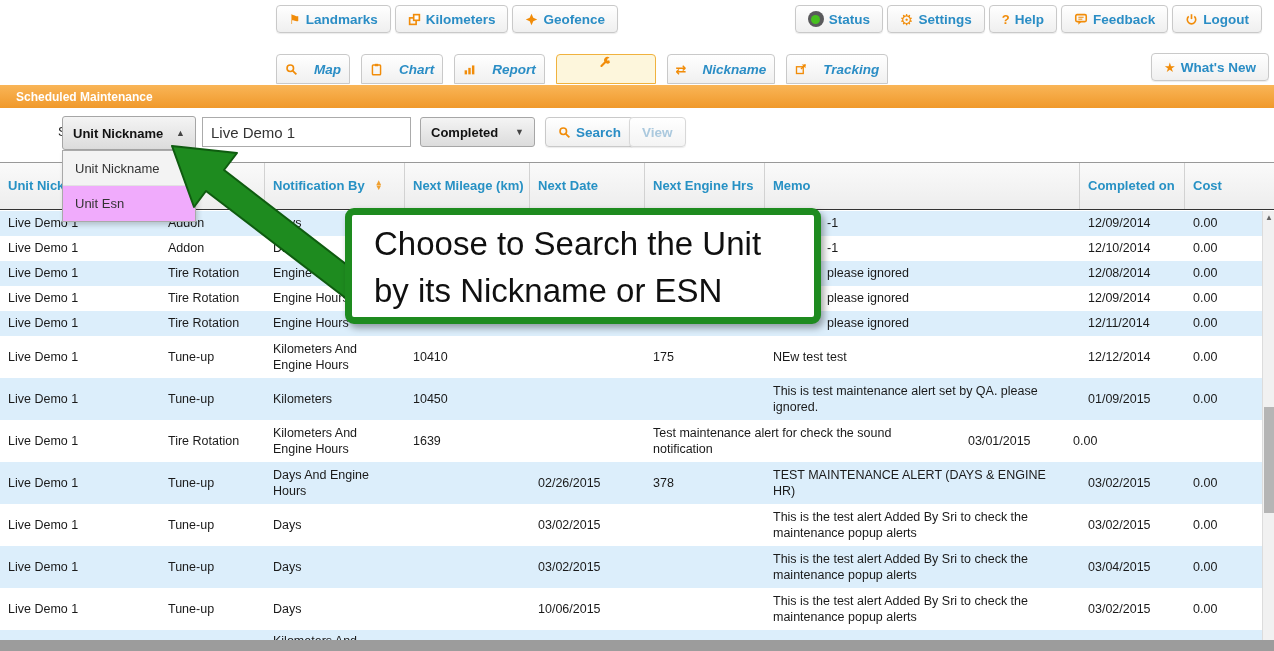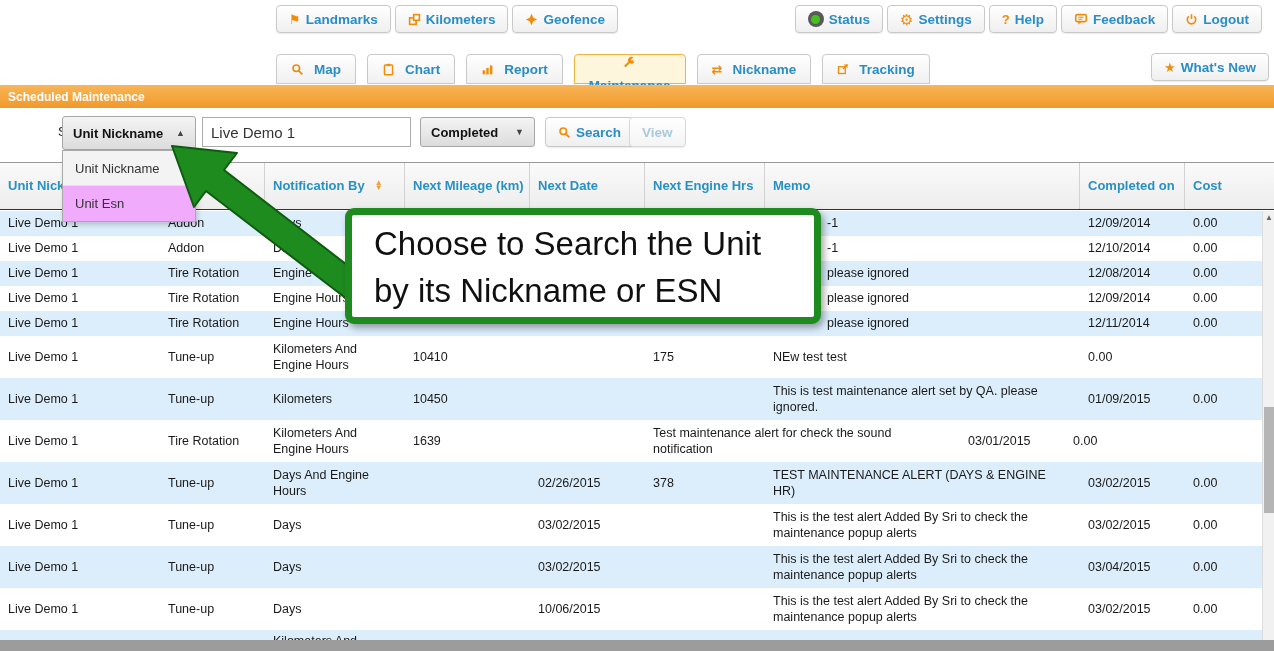--- a/index.html
+++ b/index.html
@@ -13,31 +13,31 @@
     box-shadow:0 1px 1px rgba(0,0,0,.08); white-space:nowrap; }
   .btn .ic { color:#f18c09; font-size:13px; line-height:1; display:inline-flex; }
   .row1 { position:absolute; top:5px; left:276px; display:flex; gap:4px; }
   .row1r { position:absolute; top:5px; right:12px; display:flex; gap:4px; }
   .statusdot { width:16px; height:16px; border-radius:50%; background:#5a5a5c;
     display:inline-flex; align-items:center; justify-content:center; }
   .statusdot i { width:9px; height:9px; border-radius:50%; background:#46c01e; }
 
   
   .tabs { position:absolute; top:54px; left:276px; display:flex; gap:11px; }
-  .tab { display:inline-flex; align-items:center; gap:10px; padding:0 14px; height:30px;
+  .tab { display:inline-flex; align-items:center; gap:16px; padding:0 8px; height:30px;
     background:linear-gradient(#ffffff,#f0f0f0); border:1px solid #c9c9c9;
-    border-radius:4px 4px 0 0; color:#2a8dc5; font-weight:bold; font-size:13.5px; cursor:pointer; }
+    border-radius:4px 4px 0 0; color:#2a8dc5; font-weight:bold; font-size:13.5px; cursor:pointer;font-style:italic; }
   .tab .ic { color:#f18c09; font-size:13px; line-height:1; display:inline-flex; }
   .tab.active { background:#fdf6dc; border:1px solid #f0b23e;flex-direction:column; }
   .whatsnew { position:absolute; top:53px; right:5px; }
 
   
   .orangebar { position:absolute; top:85px; left:0; width:1274px; height:23px;
     background:linear-gradient(#f9b557,#f0992b); color:#fff; font-weight:bold; font-size:12px;
-    display:flex; align-items:center; padding-left:8px; }
+    display:flex; align-items:center; padding-left:16px; }
 
   
   .select-label { position:absolute; top:124px; left:18px; font-size:13px; color:#222;margin-left:40px; }
   .ddbtn { position:absolute; display:flex; align-items:center; justify-content:space-between;
     background:linear-gradient(#f4f4f4,#dcdcdc); border:1px solid #a6a6a6; border-radius:3px;
     font-weight:bold; font-size:13px; color:#111; padding:0 10px; cursor:pointer; }
   .ddbtn .tri { font-size:9px; color:#444; }
   #unit-dd { top:116px; left:62px; width:134px; height:34px; }
   #status-dd { top:117px; left:420px; width:115px; height:30px; }
   .txtinput { position:absolute; top:117px; left:202px; width:209px; height:30px;
@@ -340,20 +340,21 @@
   </div>
 
   <div class="trow">
     <div class="td c1">Live Demo 1</div>
     <div class="td c2">Tune-up</div>
     <div class="td c3">Kilometers And Engine Hours</div>
     <div class="td c4">10410</div>
     <div class="td c5"></div>
     <div class="td c6">175</div>
     <div class="td c7">NEw test test</div>
+    <div class="td c8">12/12/2014</div>
     <div class="td c9">0.00</div>
   </div>
 
   <div class="trow">
     <div class="td c1">Live Demo 1</div>
     <div class="td c2">Tune-up</div>
     <div class="td c3">Kilometers</div>
     <div class="td c4">10450</div>
     <div class="td c5"></div>
     <div class="td c6"></div>

